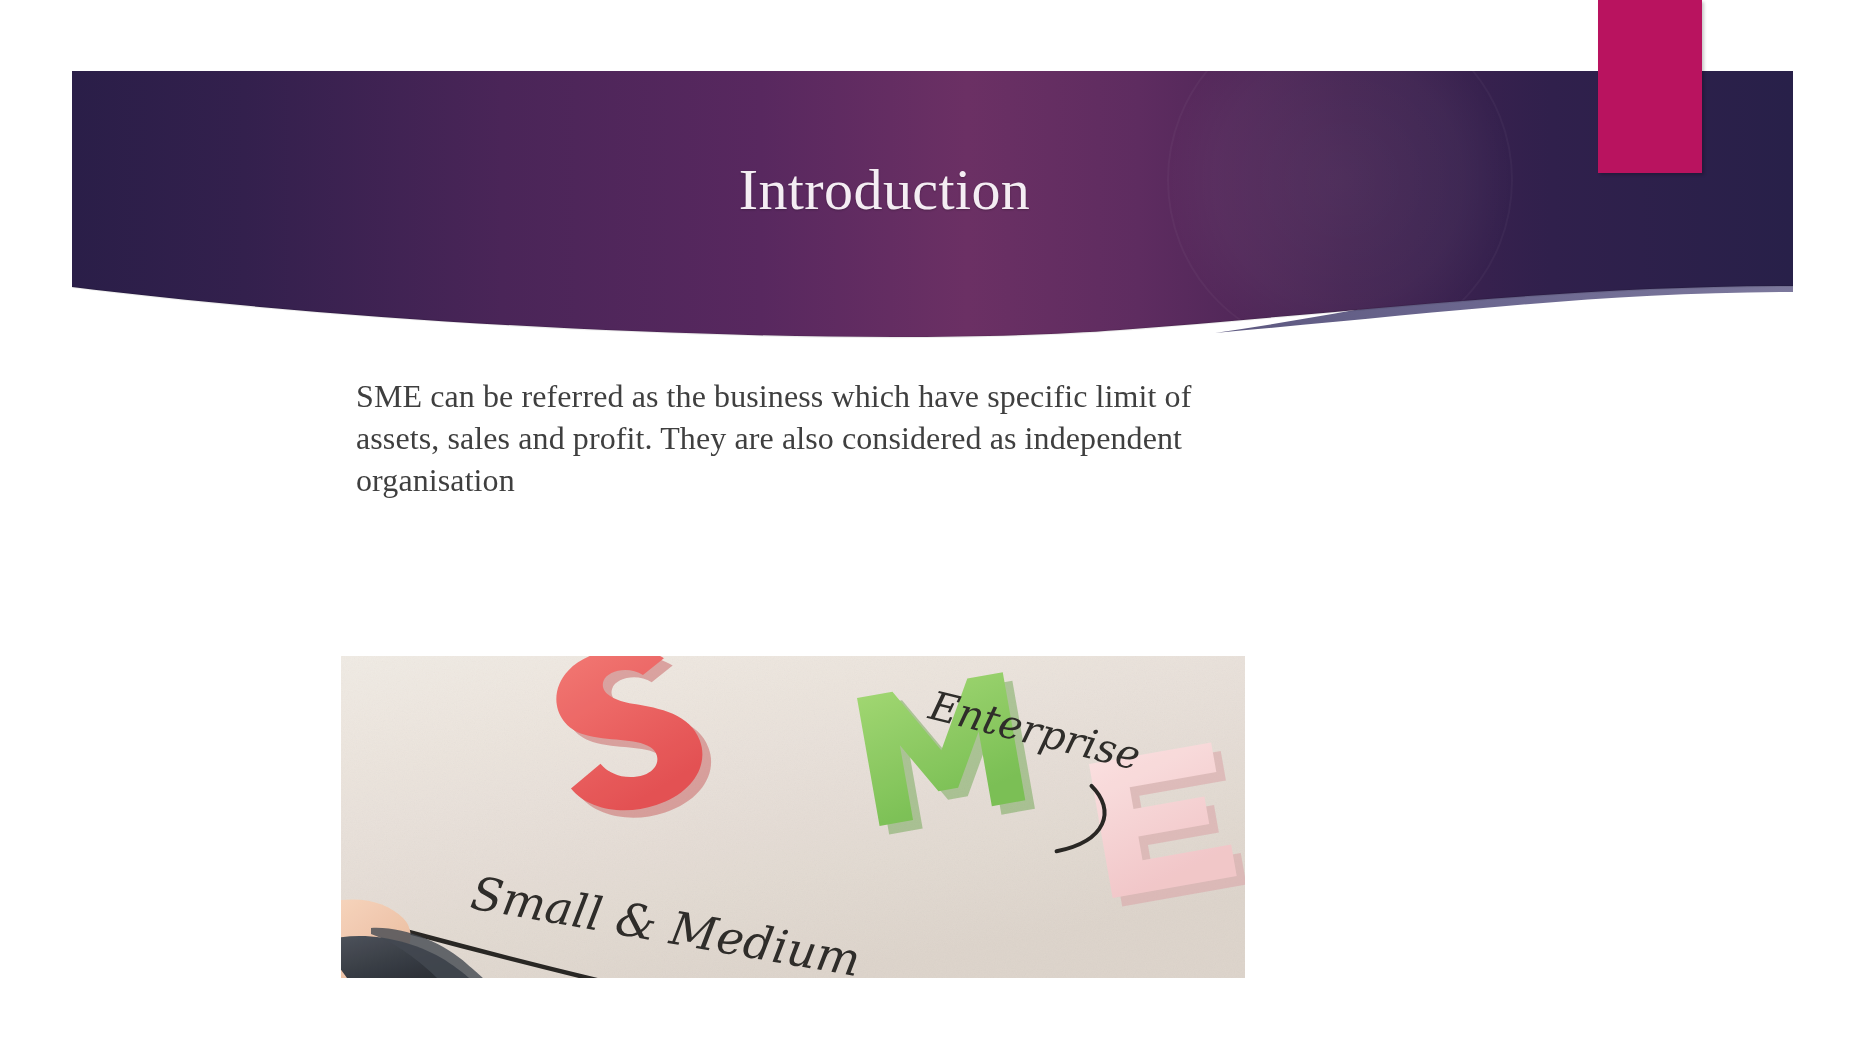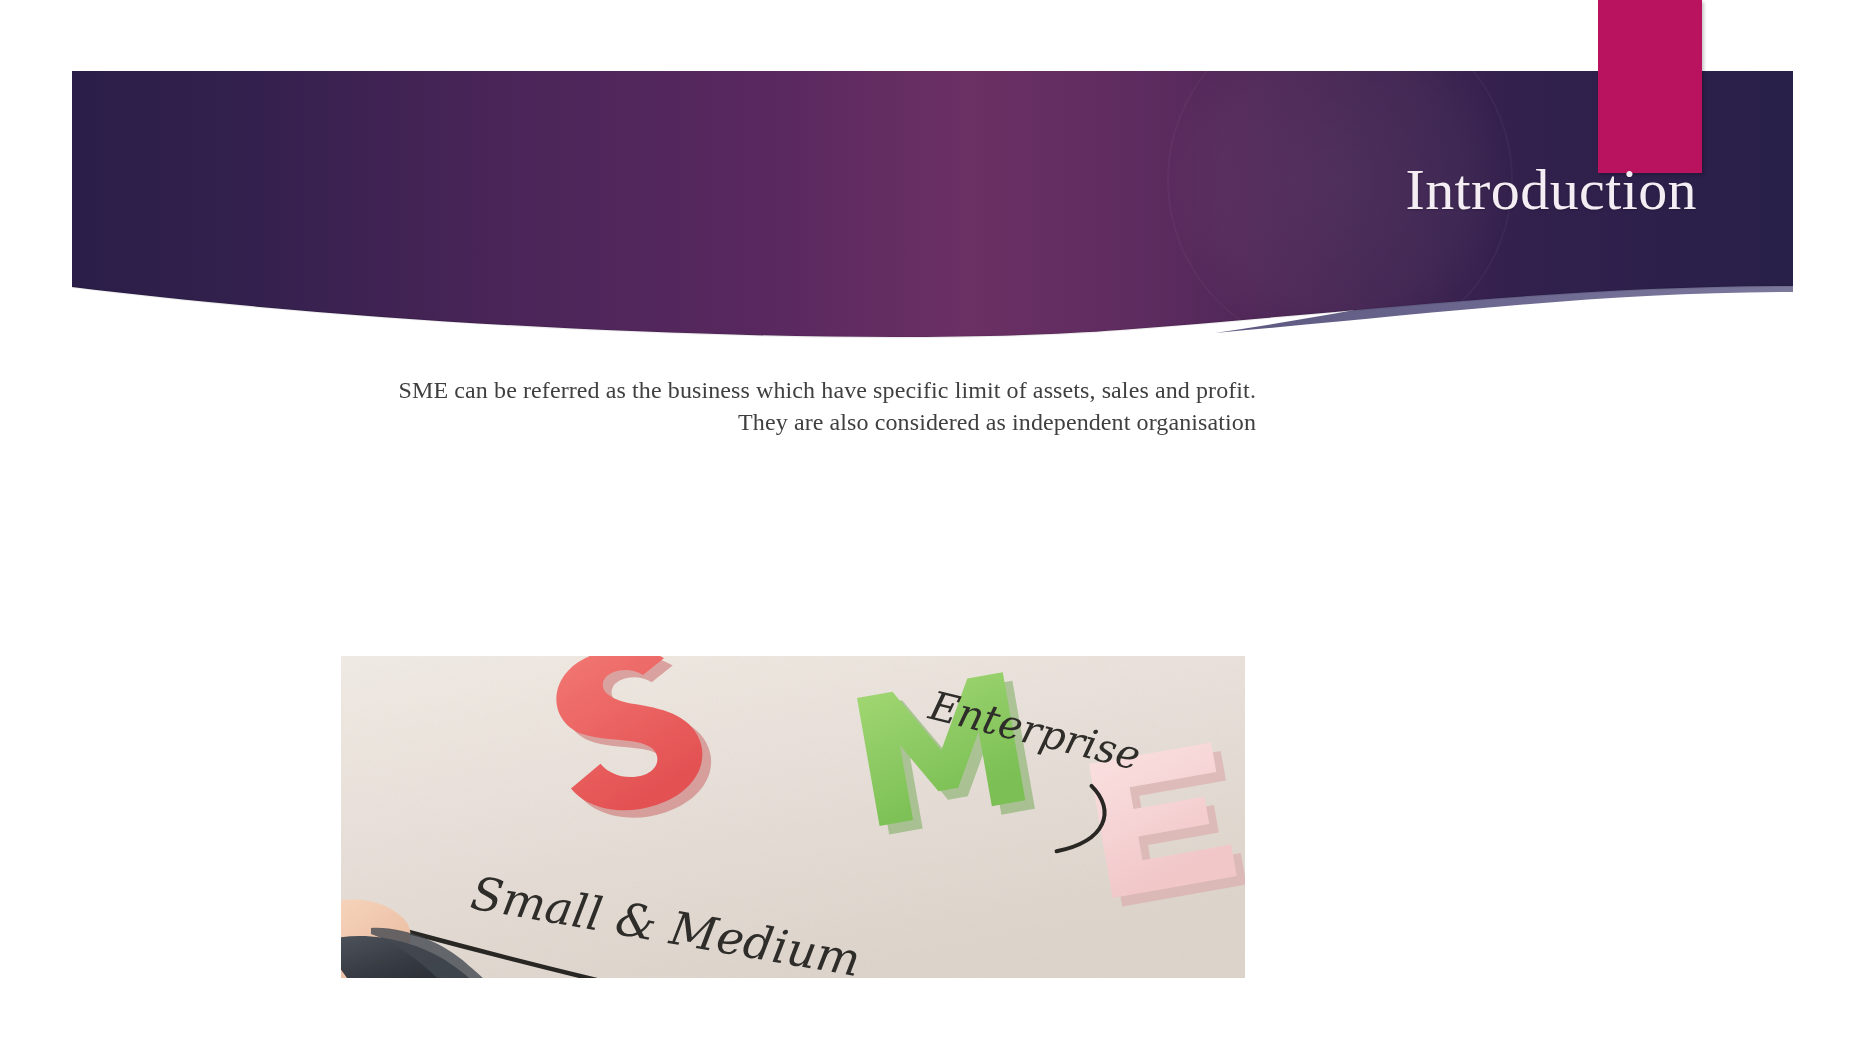--- a/index.html
+++ b/index.html
@@ -40,43 +40,42 @@
     box-shadow: 2px 2px 3px rgba(0,0,0,0.22);
     z-index: 5;
   }
 
   
   .title {
     position: absolute;
     left: 72px;
     top: 160px;
     width: 1625px;
-    text-align: right;
+    text-align: center;
     z-index: 7;
     color: #F4EDF3;
     font-family: "Liberation Serif", serif;
     font-size: 58px;
     font-weight: 400;
     letter-spacing: 0.4px;
     line-height: 1.05;
     text-shadow: 0 1px 2px rgba(0,0,0,0.25);
   }
 
   
   .body-text {
     position: absolute;
     left: 356px;
     top: 375px;
     width: 900px;
     color: #3F3F3F;
     font-family: "Liberation Serif", serif;
-    font-size: 24px;
+    font-size: 32px;
     line-height: 1.32;
     letter-spacing: 0.1px;
-    text-align: right;
   }
 
   
   .picture {
     position: absolute;
     left: 341px;
     top: 656px;
     width: 904px;
     height: 322px;
     overflow: hidden;

